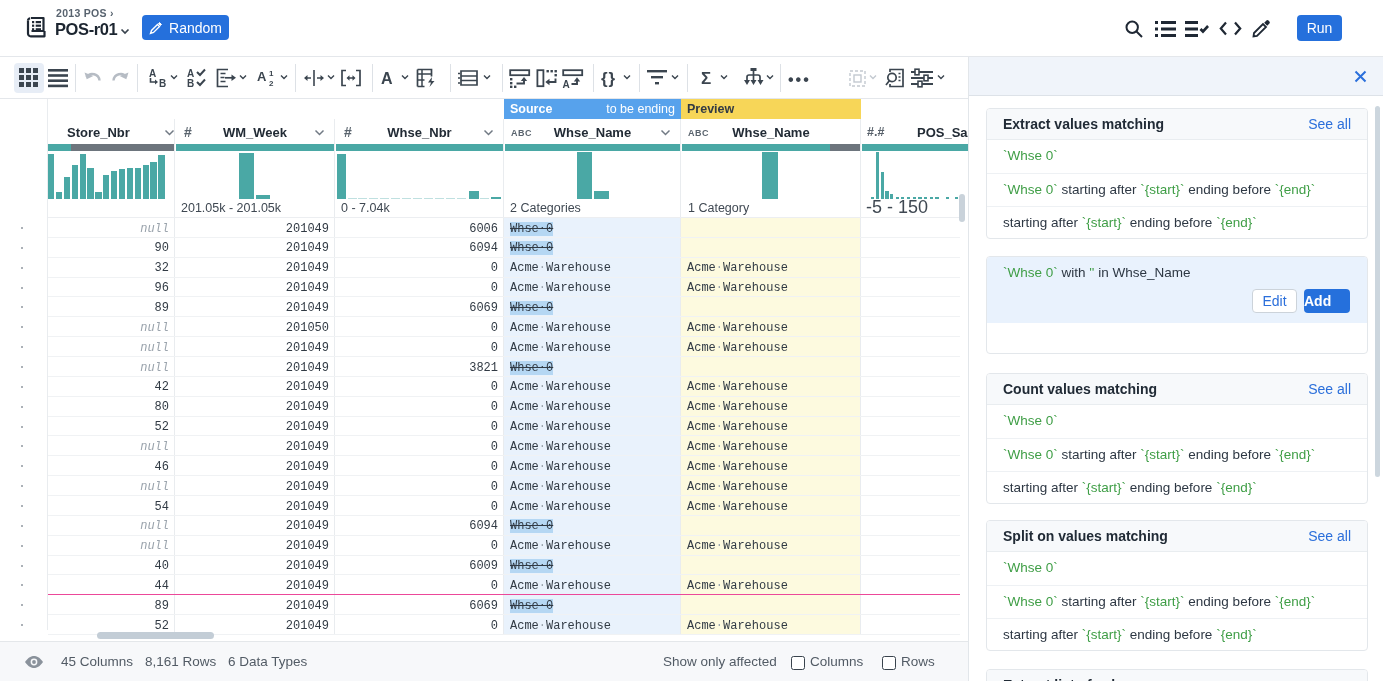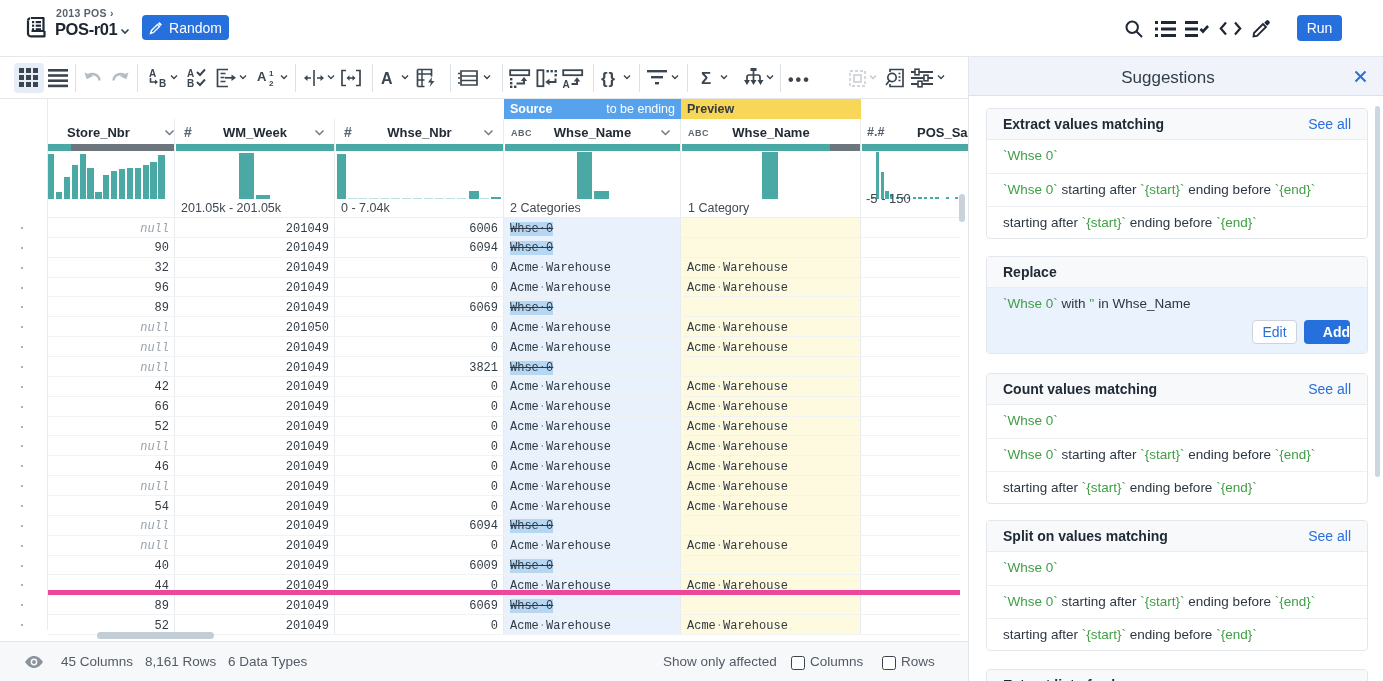--- a/index.html
+++ b/index.html
@@ -353,21 +353,21 @@
     <div class="abs" style="left:918.3px;top:97.9px;width:3.3px;height:2.1px;background:#4aa8a5"></div>
     <div class="abs" style="left:924.0px;top:97.9px;width:3.3px;height:2.1px;background:#4aa8a5"></div>
     <div class="abs" style="left:929.7px;top:97.9px;width:3.3px;height:2.1px;background:#4aa8a5"></div>
     <div class="abs" style="left:935.4px;top:97.9px;width:3.3px;height:2.1px;background:#4aa8a5"></div>
     <div class="abs" style="left:945.5px;top:97.9px;width:3.3px;height:2.1px;background:#4aa8a5"></div>
     <div class="abs" style="left:955px;top:97.9px;width:3.3px;height:2.1px;background:#4aa8a5"></div>
 <div class="abs" style="left:181px;top:102px;font-size:12.5px;color:#3f4852">201.05k - 201.05k</div>
 <div class="abs" style="left:341px;top:102px;font-size:12.5px;color:#3f4852">0 - 7.04k</div>
 <div class="abs" style="left:510px;top:102px;font-size:12.5px;color:#3f4852">2 Categories</div>
 <div class="abs" style="left:688px;top:102px;font-size:12.5px;color:#3f4852">1 Category</div>
-<div class="abs" style="left:866px;top:92px;font-size:13px;color:#3f4852">-5 - 150</div>
+<div class="abs" style="left:866px;top:98px;font-size:18px;color:#3f4852">-5 - 150</div>
 <div class="abs" style="left:54px;top:102px;font-size:12.5px;color:#3f4852"></div>
 <div class="abs" style="left:504px;top:119px;width:176px;height:417px;background:#e9f2fc"></div>
 <div class="abs" style="left:681px;top:119px;width:179px;height:417px;background:#fdfadf"></div>
 <div class="abs mono" style="left:48px;top:119.00px;width:912px;height:19.86px;border-bottom:1px solid #f0f2f4;font-size:12px;color:#313a44;line-height:19.86px">
 <div class="abs" style="top:1.5px;left:0;width:121px;text-align:right"><span style="color:#9aa3ac;font-style:italic">null</span></div>
 <div class="abs" style="top:1.5px;left:127px;width:154px;text-align:right">201049</div>
 <div class="abs" style="top:1.5px;left:287px;width:163px;text-align:right">6006</div>
 <div class="abs" style="top:1.5px;left:462px;width:129px"><span style="background:#b5d7f3;text-decoration:line-through">Whse·0</span></div>
 </div>
 <div class="abs mono" style="left:48px;top:138.86px;width:912px;height:19.86px;border-bottom:1px solid #f0f2f4;font-size:12px;color:#313a44;line-height:19.86px">
@@ -417,21 +417,21 @@
 <div class="abs" style="top:1.5px;left:462px;width:129px"><span style="background:#b5d7f3;text-decoration:line-through">Whse·0</span></div>
 </div>
 <div class="abs mono" style="left:48px;top:277.86px;width:912px;height:19.86px;border-bottom:1px solid #f0f2f4;font-size:12px;color:#313a44;line-height:19.86px">
 <div class="abs" style="top:1.5px;left:0;width:121px;text-align:right">42</div>
 <div class="abs" style="top:1.5px;left:127px;width:154px;text-align:right">201049</div>
 <div class="abs" style="top:1.5px;left:287px;width:163px;text-align:right">0</div>
 <div class="abs" style="top:1.5px;left:462px;width:129px"><span>Acme</span><span style="color:#9aa3ac">·</span><span>Warehouse</span></div>
 <div class="abs" style="top:1.5px;left:639px;width:132px"><span>Acme</span><span style="color:#9aa3ac">·</span><span>Warehouse</span></div>
 </div>
 <div class="abs mono" style="left:48px;top:297.71px;width:912px;height:19.86px;border-bottom:1px solid #f0f2f4;font-size:12px;color:#313a44;line-height:19.86px">
-<div class="abs" style="top:1.5px;left:0;width:121px;text-align:right">66</div>
+<div class="abs" style="top:1.5px;left:0;width:121px;text-align:right">80</div>
 <div class="abs" style="top:1.5px;left:127px;width:154px;text-align:right">201049</div>
 <div class="abs" style="top:1.5px;left:287px;width:163px;text-align:right">0</div>
 <div class="abs" style="top:1.5px;left:462px;width:129px"><span>Acme</span><span style="color:#9aa3ac">·</span><span>Warehouse</span></div>
 <div class="abs" style="top:1.5px;left:639px;width:132px"><span>Acme</span><span style="color:#9aa3ac">·</span><span>Warehouse</span></div>
 </div>
 <div class="abs mono" style="left:48px;top:317.57px;width:912px;height:19.86px;border-bottom:1px solid #f0f2f4;font-size:12px;color:#313a44;line-height:19.86px">
 <div class="abs" style="top:1.5px;left:0;width:121px;text-align:right">52</div>
 <div class="abs" style="top:1.5px;left:127px;width:154px;text-align:right">201049</div>
 <div class="abs" style="top:1.5px;left:287px;width:163px;text-align:right">0</div>
 <div class="abs" style="top:1.5px;left:462px;width:129px"><span>Acme</span><span style="color:#9aa3ac">·</span><span>Warehouse</span></div>
@@ -477,21 +477,21 @@
 <div class="abs" style="top:1.5px;left:287px;width:163px;text-align:right">0</div>
 <div class="abs" style="top:1.5px;left:462px;width:129px"><span>Acme</span><span style="color:#9aa3ac">·</span><span>Warehouse</span></div>
 <div class="abs" style="top:1.5px;left:639px;width:132px"><span>Acme</span><span style="color:#9aa3ac">·</span><span>Warehouse</span></div>
 </div>
 <div class="abs mono" style="left:48px;top:456.57px;width:912px;height:19.86px;border-bottom:1px solid #f0f2f4;font-size:12px;color:#313a44;line-height:19.86px">
 <div class="abs" style="top:1.5px;left:0;width:121px;text-align:right">40</div>
 <div class="abs" style="top:1.5px;left:127px;width:154px;text-align:right">201049</div>
 <div class="abs" style="top:1.5px;left:287px;width:163px;text-align:right">6009</div>
 <div class="abs" style="top:1.5px;left:462px;width:129px"><span style="background:#b5d7f3;text-decoration:line-through">Whse·0</span></div>
 </div>
-<div class="abs mono" style="left:48px;top:476.43px;width:912px;height:19.86px;border-bottom:5px solid #ec4899;font-size:12px;color:#313a44;line-height:19.86px">
+<div class="abs mono" style="left:48px;top:476.43px;width:912px;height:19.86px;border-bottom:1px solid #ec4899;font-size:12px;color:#313a44;line-height:19.86px">
 <div class="abs" style="top:1.5px;left:0;width:121px;text-align:right">44</div>
 <div class="abs" style="top:1.5px;left:127px;width:154px;text-align:right">201049</div>
 <div class="abs" style="top:1.5px;left:287px;width:163px;text-align:right">0</div>
 <div class="abs" style="top:1.5px;left:462px;width:129px"><span>Acme</span><span style="color:#9aa3ac">·</span><span>Warehouse</span></div>
 <div class="abs" style="top:1.5px;left:639px;width:132px"><span>Acme</span><span style="color:#9aa3ac">·</span><span>Warehouse</span></div>
 </div>
 <div class="abs mono" style="left:48px;top:496.28px;width:912px;height:19.86px;border-bottom:1px solid #f0f2f4;font-size:12px;color:#313a44;line-height:19.86px">
 <div class="abs" style="top:1.5px;left:0;width:121px;text-align:right">89</div>
 <div class="abs" style="top:1.5px;left:127px;width:154px;text-align:right">201049</div>
 <div class="abs" style="top:1.5px;left:287px;width:163px;text-align:right">6069</div>
@@ -539,48 +539,44 @@
 <div class="abs" style="left:145px;top:12px;font-size:13.5px;color:#525b65">8,161 Rows</div>
 <div class="abs" style="left:228px;top:12px;font-size:13.5px;color:#525b65">6 Data Types</div>
 <div class="abs" style="left:663px;top:12px;font-size:13.5px;color:#525b65">Show only affected</div>
 <div class="abs" style="left:791px;top:14px;width:14px;height:14px;border:1.6px solid #39434d;border-radius:2.5px;background:#fff"></div>
 <div class="abs" style="left:810px;top:12px;font-size:13.5px;color:#525b65">Columns</div>
 <div class="abs" style="left:882px;top:14px;width:14px;height:14px;border:1.6px solid #39434d;border-radius:2.5px;background:#fff"></div>
 <div class="abs" style="left:901px;top:12px;font-size:13.5px;color:#525b65">Rows</div>
 </div>
 <div class="abs" style="left:968px;top:57px;width:415px;height:624px;background:#fff;border-left:1px solid #e2e6ea;overflow:hidden">
 <div class="abs" style="left:0;top:0;width:415px;height:39px;background:#f0f4fa;border-bottom:1px solid #dde2e8">
-<div class="abs" style="left:0;top:11px;width:398px;text-align:center;font-size:17px;color:#333d49">Suggestions</div>
 <svg class="abs" style="left:385px;top:13px" width="13" height="13" viewBox="0 0 13 13">
         <path d="M1.5 1.5 L11.5 11.5 M11.5 1.5 L1.5 11.5" stroke="#2b6fdb" stroke-width="2"></path>
       </svg>
 </div>
 <div class="abs" style="left:17px;top:51px;width:382px;height:131px;border:1px solid #e3e7eb;border-radius:4px;background:#fff;overflow:hidden">
 <div style="height:31px;background:#f7f9fb;border-bottom:1px solid #e9edf0;position:relative">
         <div class="abs" style="left:16px;top:7px;font-size:14px;font-weight:bold;color:#212b36">Extract values matching</div>
         <div class="abs" style="right:16px;top:7px;font-size:14px;color:#2b6fdb">See all</div>
       </div>
 <div style="height:33px;position:relative;font-size:13.5px;color:#2d3743">
         <div class="abs" style="left:16px;top:8px"><span style="color:#3f9e46">`Whse&nbsp;0`</span></div>
       </div>
 <div style="height:33px;border-top:1px solid #eef1f4;position:relative;font-size:13.5px;color:#2d3743">
         <div class="abs" style="left:16px;top:8px"><span style="color:#3f9e46">`Whse&nbsp;0`</span> starting after <span style="color:#3f9e46">`{start}`</span> ending before <span style="color:#3f9e46">`{end}`</span></div>
       </div>
 <div style="height:33px;border-top:1px solid #eef1f4;position:relative;font-size:13.5px;color:#2d3743">
         <div class="abs" style="left:16px;top:8px">starting after <span style="color:#3f9e46">`{start}`</span> ending before <span style="color:#3f9e46">`{end}`</span></div>
       </div>
 </div>
 <div class="abs" style="left:17px;top:199px;width:382px;height:98px;border:1px solid #e3e7eb;border-radius:4px;background:#fff;overflow:hidden">
-<div style="height:31px;background:#f7f9fb;border-bottom:1px solid #e9edf0;position:relative">
-        <div class="abs" style="left:16px;top:7px;font-size:14px;font-weight:bold;color:#212b36">Replace</div>
-      </div>
 <div style="height:66px;background:#e9f2fd;position:relative;font-size:13.5px;color:#2d3743">
         <div class="abs" style="left:16px;top:8px"><span style="color:#3f9e46">`Whse&nbsp;0`</span> with <span style="color:#3f9e46">''</span> in Whse_Name</div>
         <div class="abs" style="left:265px;top:32px;width:45px;height:24px;background:#fff;border:1px solid #ccd3da;border-radius:4px;text-align:center;line-height:22px;font-size:14px;color:#2b6fdb">Edit</div>
-        <div class="abs" style="left:317px;top:32px;width:46px;height:24px;background:#2570dc;border-radius:4px;text-align:right;line-height:24px;font-size:14px;color:#fff;font-weight:bold">Add</div>
+        <div class="abs" style="left:317px;top:32px;width:46px;height:24px;background:#2570dc;border-radius:4px;text-align:left;line-height:24px;font-size:14px;color:#fff;font-weight:bold">Add</div>
       </div>
 </div>
 <div class="abs" style="left:17px;top:316px;width:382px;height:131px;border:1px solid #e3e7eb;border-radius:4px;background:#fff;overflow:hidden">
 <div style="height:31px;background:#f7f9fb;border-bottom:1px solid #e9edf0;position:relative">
         <div class="abs" style="left:16px;top:7px;font-size:14px;font-weight:bold;color:#212b36">Count values matching</div>
         <div class="abs" style="right:16px;top:7px;font-size:14px;color:#2b6fdb">See all</div>
       </div>
 <div style="height:33px;position:relative;font-size:13.5px;color:#2d3743">
         <div class="abs" style="left:16px;top:8px"><span style="color:#3f9e46">`Whse&nbsp;0`</span></div>
       </div>

